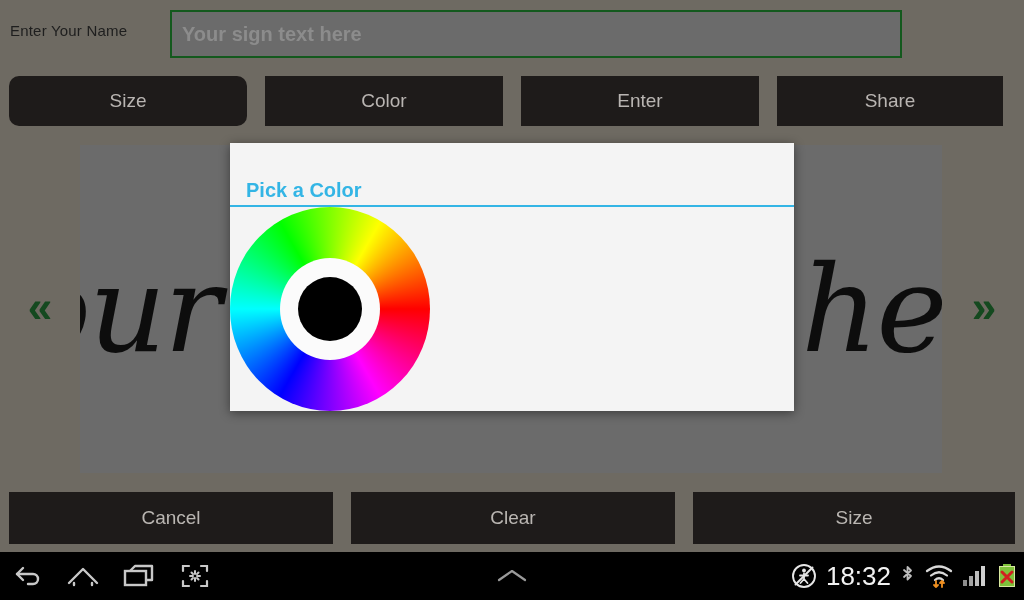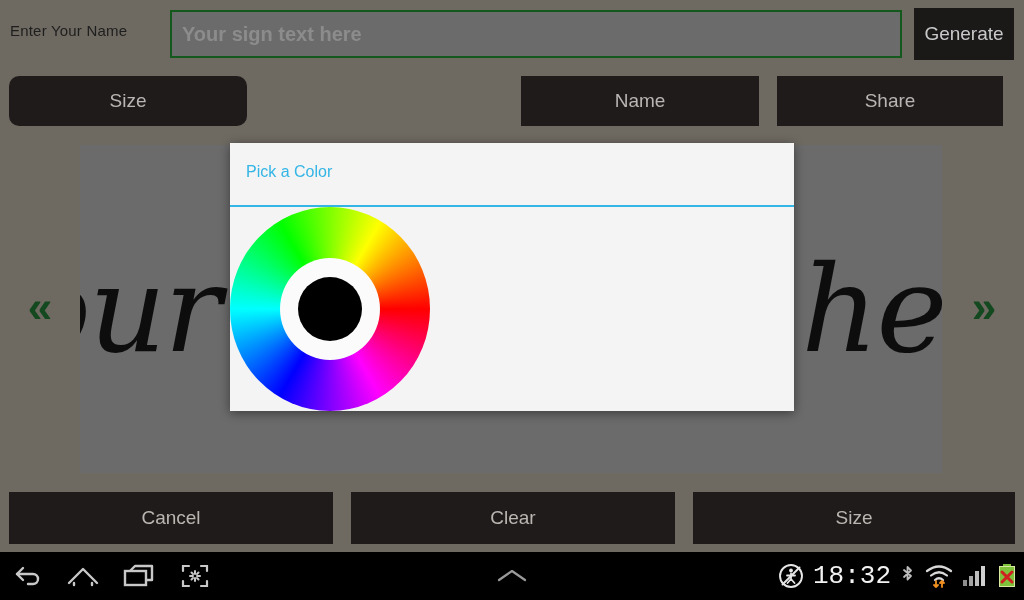--- a/index.html
+++ b/index.html
@@ -102,33 +102,33 @@
   .sys-home{left:114px;width:46px;}
   .sys-recent{left:116px;width:46px;}
   .sys-shrink{left:172px;width:46px;}
   .sys-up{left:489px;width:46px;}
 
   .statusgroup{
     position:absolute;right:6px;top:0;height:48px;
     display:flex;align-items:center;gap:8px;
   }
   .clock{
-    color:#f2f2f2;font-size:26px;font-family:Liberation Mono, monospace;
+    color:#f2f2f2;font-size:26px;font-family:Liberation Sans, sans-serif;
     letter-spacing:0px;
   }
 
   
   .dialog{
     position:absolute;left:230px;top:143px;width:564px;height:268px;
     background:#f4f4f4;
     box-shadow:0 2px 10px rgba(0,0,0,.45);
   }
   .dlg-title{
-    position:absolute;left:16px;top:20px;
-    font-size:16px;color:#33b5e5;
+    position:absolute;left:16px;top:36px;
+    font-size:20px;color:#33b5e5;font-weight:bold;
   }
   .dlg-divider{
     position:absolute;left:0;top:62px;width:564px;height:2px;
     background:#33b5e5;
   }
   .wheel-box{
     position:absolute;left:0px;top:64px;width:201px;height:204px;
     background:#f4f4f4;
   }
   .wheel{
@@ -158,26 +158,26 @@
 
 <div class="app">
 
   <div class="topbar">
     <div class="name-label">Enter Your Name</div>
 
     <div class="sign-input">
       <span class="ph">Your sign text here</span>
     </div>
 
-    <div class="generate-btn">Generate</div>
   </div>
 
   <div class="navrow">
     <div class="nav-btn b0">Size</div>
-    <div class="nav-btn b2">Name</div>
+    <div class="nav-btn b1">Color</div>
+    <div class="nav-btn b2">Enter</div>
     <div class="nav-btn b3">Share</div>
   </div>
 
   <div class="preview-wrap">
     <div class="arrow left">«</div>
 
     <div class="sign-card">
       <div class="sign-script">Your sign text here</div>
     </div>
 

